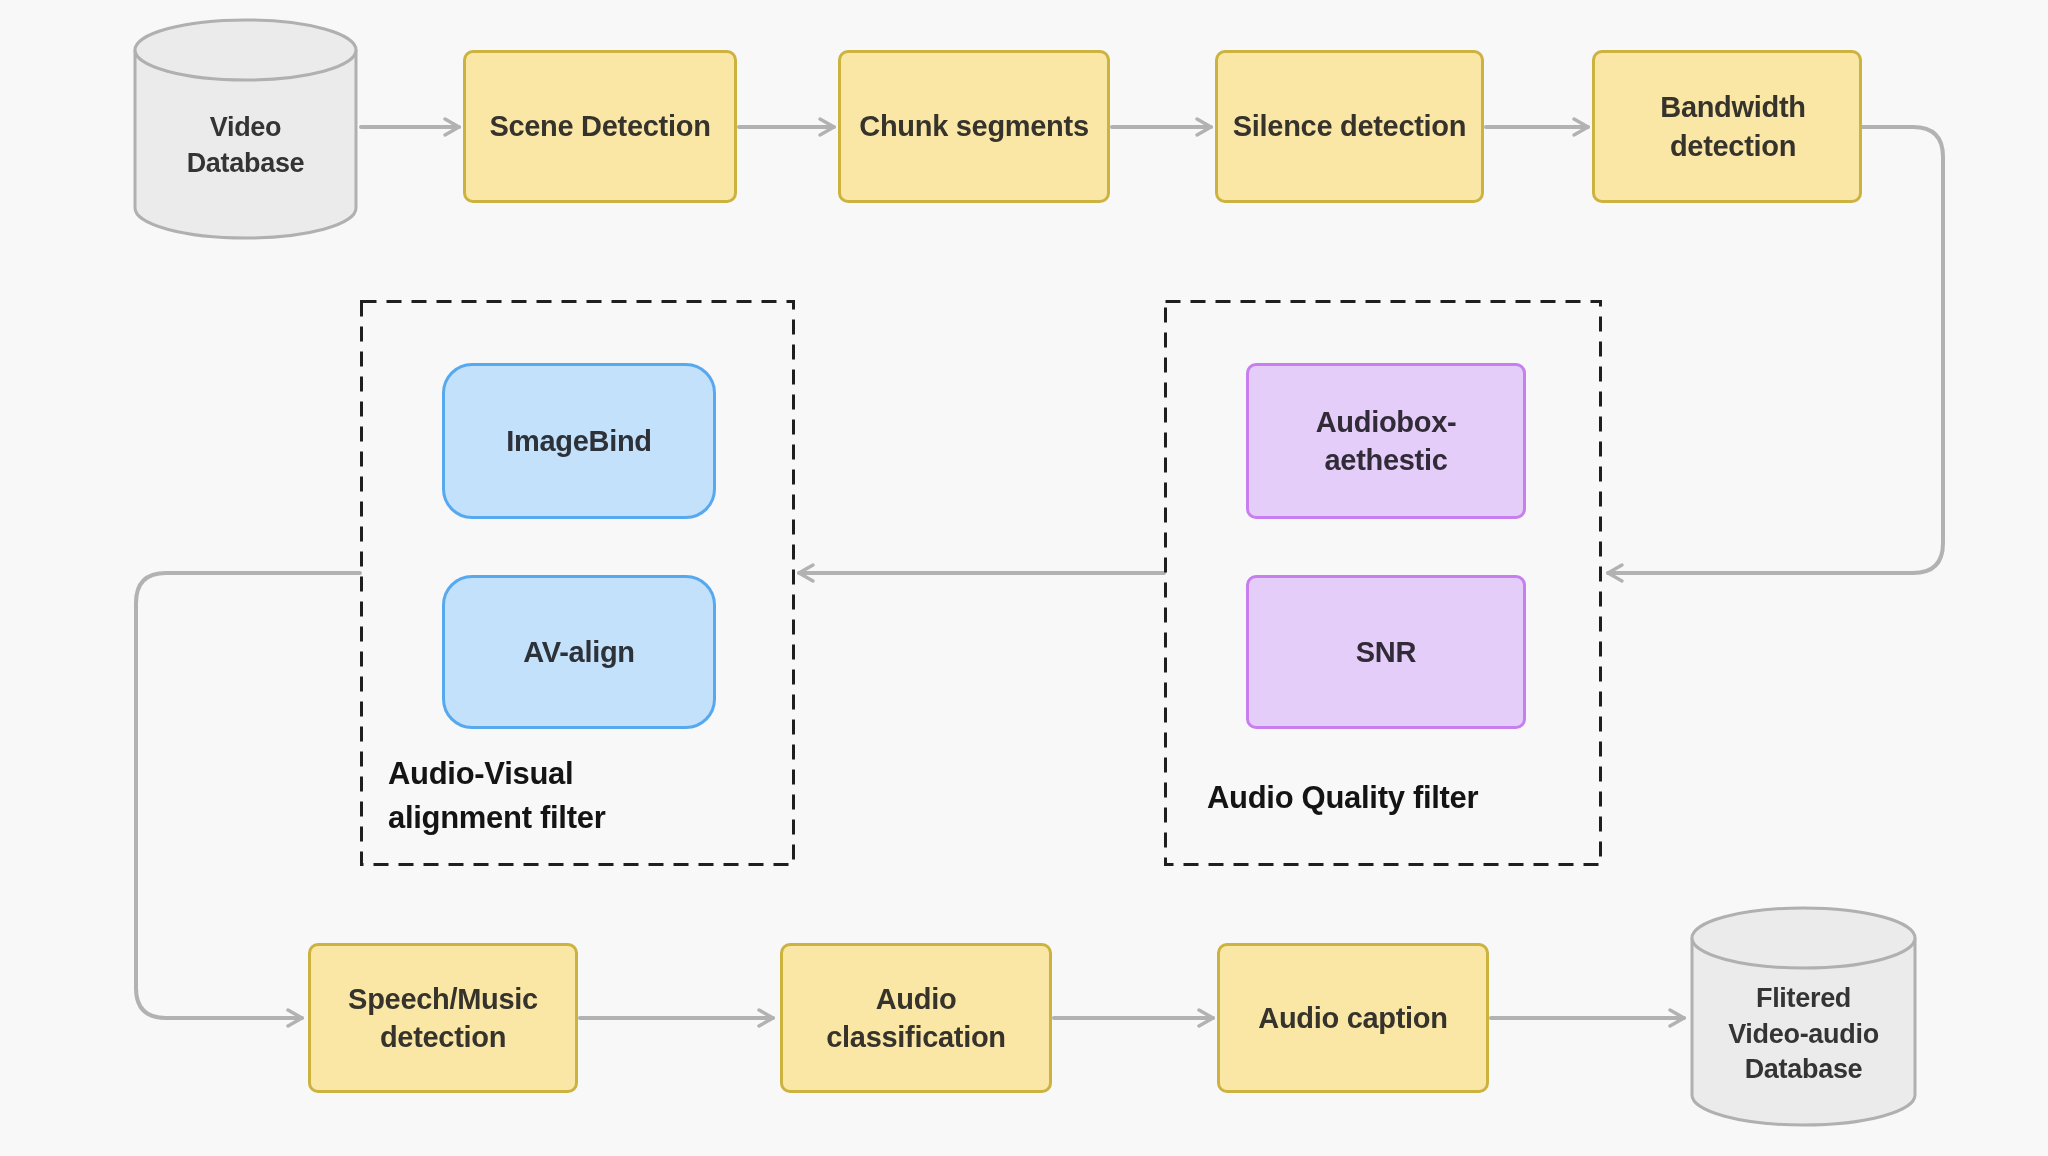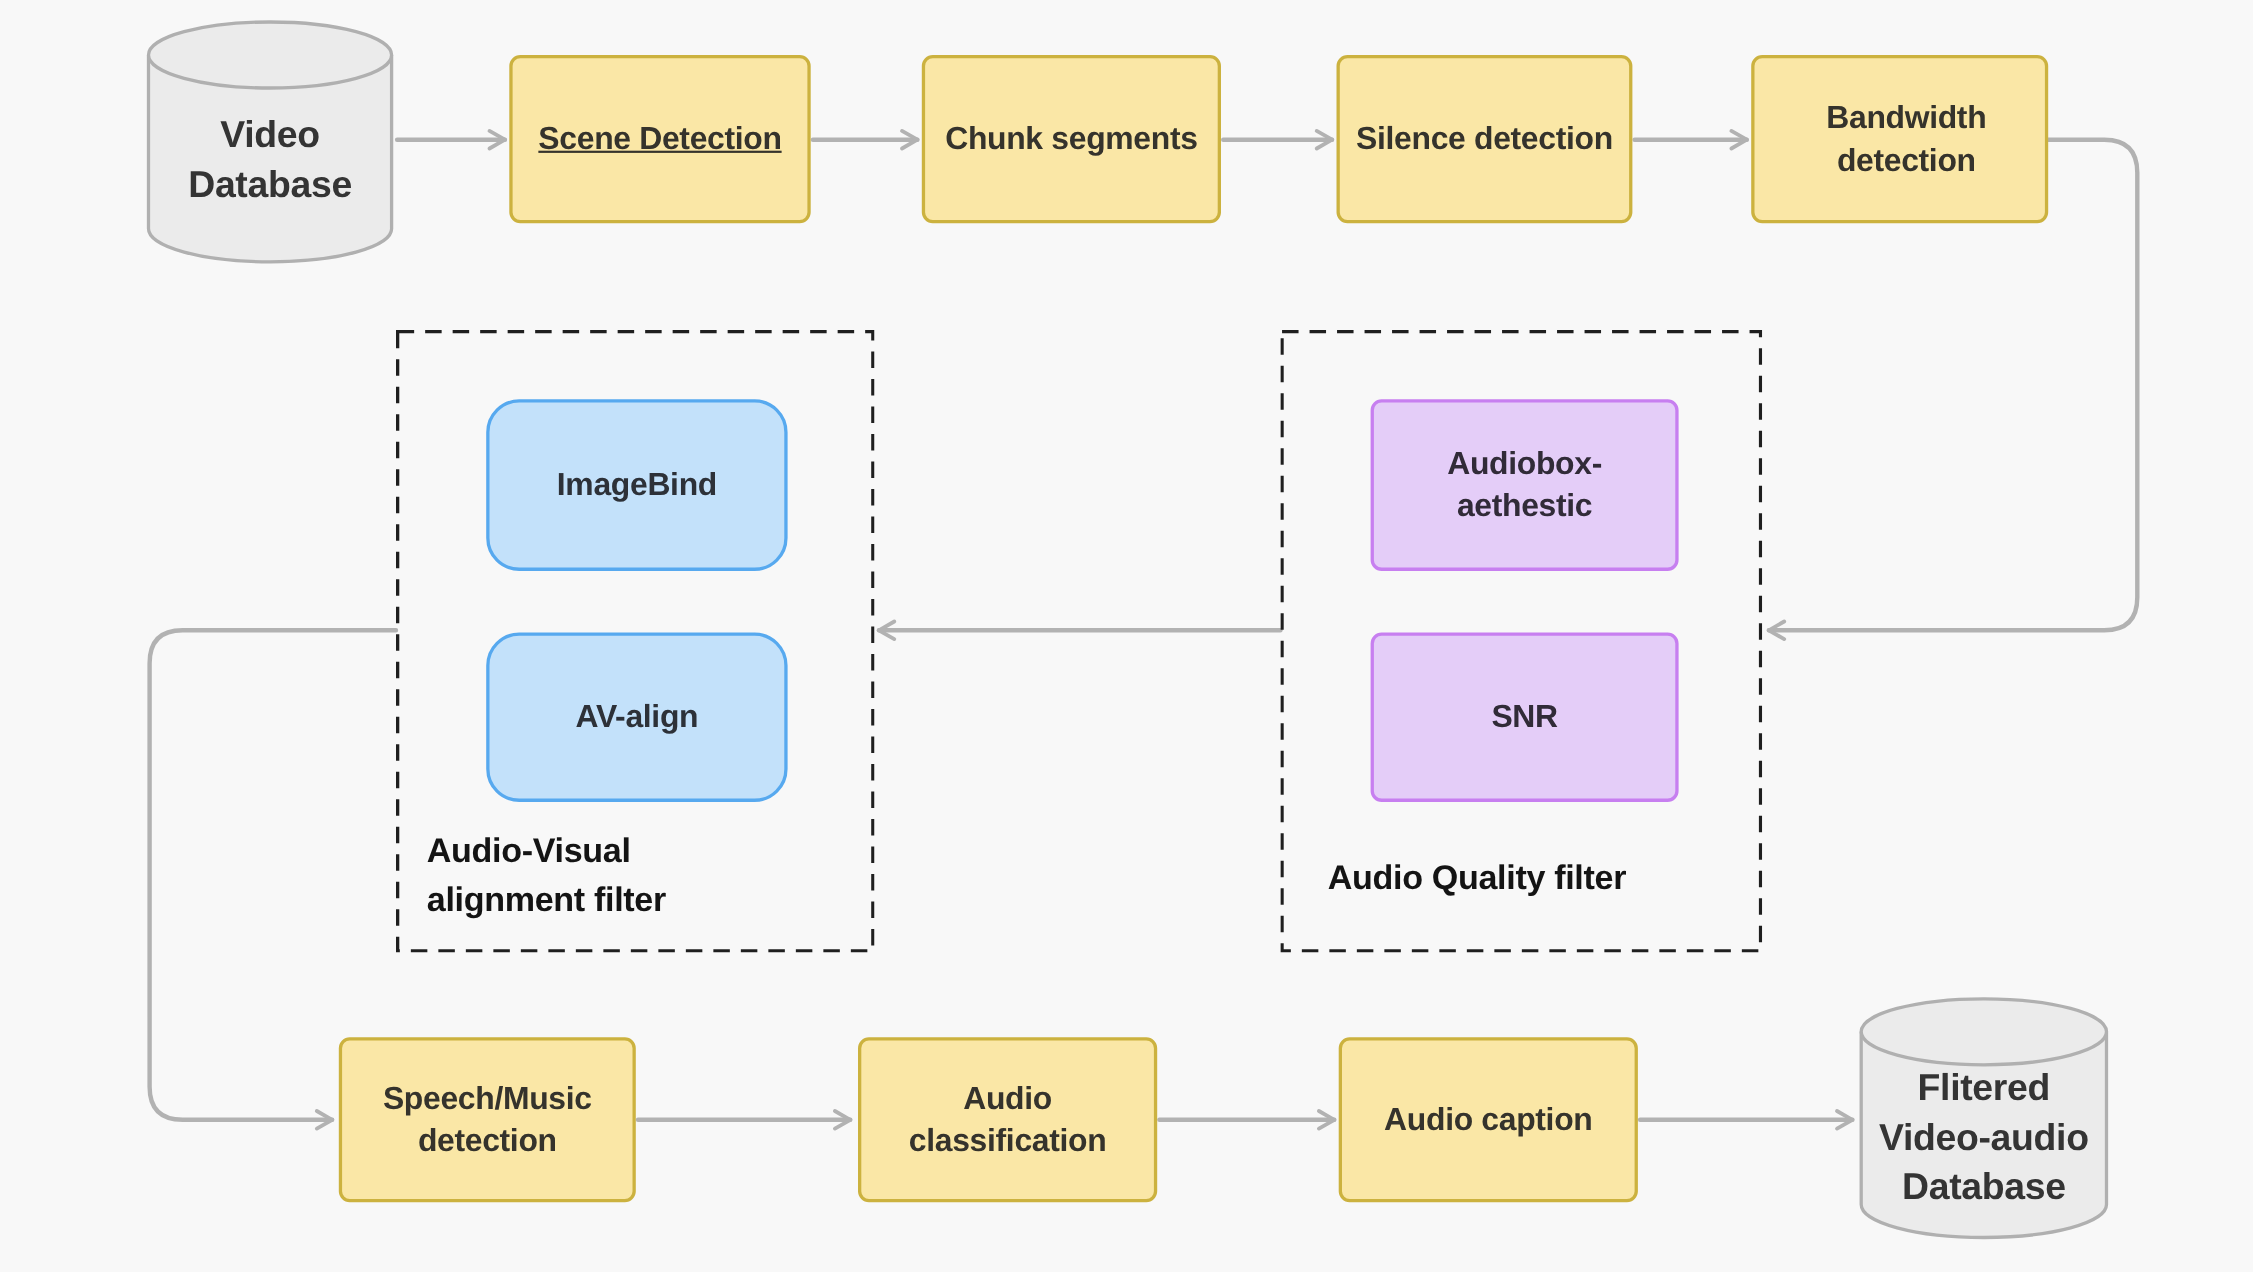--- a/index.html
+++ b/index.html
@@ -15,21 +15,21 @@
     white-space:pre-line;color:#35332c;box-sizing:border-box;
   }
   .node.process{background:#fae7a6;border-color:#ccb23f;}
   .node.av{background:#c3e1fa;border-color:#57a9ef;color:#2d3138;border-radius:30px;}
   .node.quality{background:#e4cdf8;border-color:#c77ff0;color:#312b38;}
   .dbnode{position:absolute;}
   .dbnode svg{position:absolute;left:0;top:0;}
   .db-label{
     position:absolute;left:0;right:0;top:0;bottom:0;
     display:flex;align-items:center;justify-content:center;text-align:center;
-    font-weight:700;font-size:34px;line-height:1.32;letter-spacing:-0.3px;
+    font-weight:700;font-size:27px;line-height:1.32;letter-spacing:-0.3px;
     white-space:pre-line;color:#343434;padding-top:34px;box-sizing:border-box;
   }
   .group{position:absolute;box-sizing:border-box;}
   .group svg{position:absolute;left:0;top:0;}
   .group-label{
     position:absolute;font-weight:700;font-size:31px;line-height:1.42;
     letter-spacing:-0.3px;color:#141414;white-space:pre-line;text-align:left;
   }
 </style>
 </head>
@@ -74,21 +74,21 @@
 
   <div class="dbnode" style="left:132px;top:15px;width:227px;height:228px;">
     <svg width="227" height="228" viewBox="0 0 227 228">
       <path d="M3,35 L3,193 A110.5,30 0 0 0 224,193 L224,35" fill="#ebebeb" stroke="#b0b0b0" stroke-width="3"></path>
       <ellipse cx="113.5" cy="35" rx="110.5" ry="30" fill="#ebebeb" stroke="#b0b0b0" stroke-width="3"></ellipse>
     </svg>
     <div class="db-label">Video
 Database</div>
   </div>
 
-  <div class="node process" style="left:463px;top:50px;width:274px;height:153px;text-decoration:underline;">Scene Detection</div>
+  <div class="node process" style="left:463px;top:50px;width:274px;height:153px;">Scene Detection</div>
   <div class="node process" style="left:838px;top:50px;width:272px;height:153px;">Chunk segments</div>
   <div class="node process" style="left:1215px;top:50px;width:269px;height:153px;">Silence detection</div>
   <div class="node process" style="left:1592px;top:50px;width:270px;height:153px;padding-left:12px;">Bandwidth
 detection</div>
 
   <div class="node av" style="left:442px;top:363px;width:274px;height:156px;">ImageBind</div>
   <div class="node av" style="left:442px;top:575px;width:274px;height:154px;">AV-align</div>
 
   <div class="node quality" style="left:1246px;top:363px;width:280px;height:156px;">Audiobox-
 aethestic</div>

